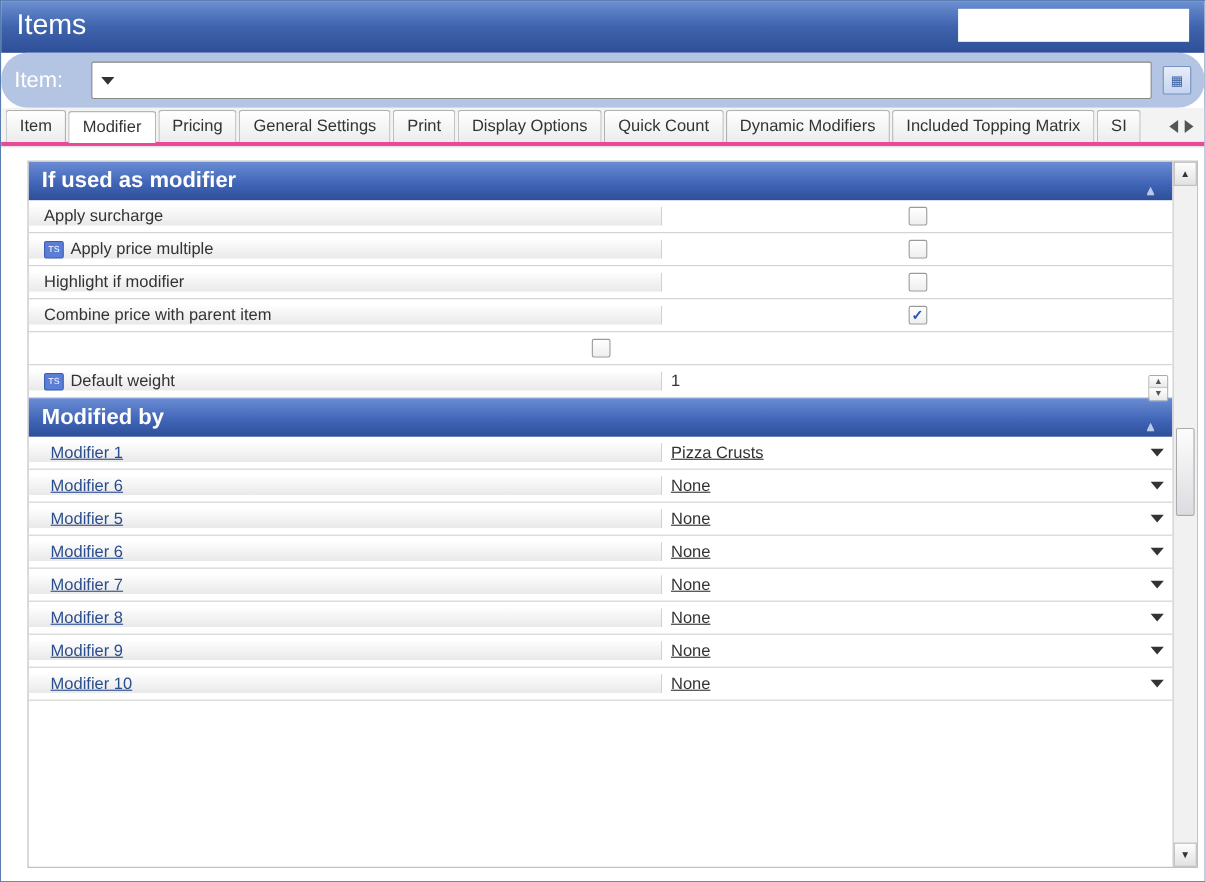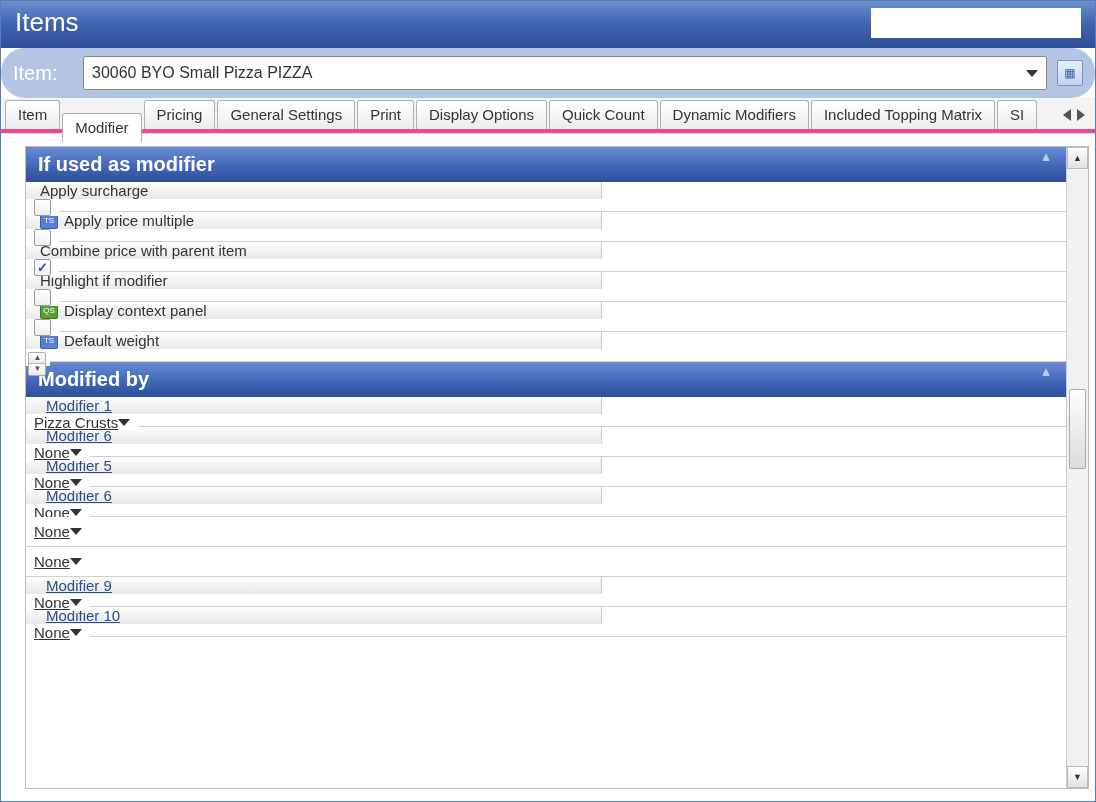--- a/index.html
+++ b/index.html
@@ -79,21 +79,21 @@
     border-radius: 3px 3px 0 0;
     padding: 5px 12px 6px 12px;
     font-size: 15px;
     color: #333;
     cursor: pointer;
     white-space: nowrap;
   }
   .tab.active {
     background: #fff;
     font-weight: 400;
-    position: relative; top: 13px;
+    position: relative; top: 1px;
   }
   .tab-scroll {
     margin-left: auto;
     display: flex; align-items: center; gap: 6px;
     padding: 4px 6px 8px 6px;
   }
   .arrow {
     width: 0; height: 0;
     cursor: pointer;
   }
@@ -113,35 +113,34 @@
     display: flex;
   }
   .scroll-pane {
     flex: 1; overflow: hidden;
   }
   .section-header {
     background: linear-gradient(to bottom, #6a8cd4 0%, #3f63b5 60%, #2e4f98 100%);
     color: #fff;
     font-size: 20px; font-weight: bold;
     padding: 6px 12px;
-    display: flex; align-items: flex-start; justify-content: space-between;
+    display: flex; align-items: flex-end; justify-content: space-between;
   }
   .chev-up {
     width: 16px; color: #4a629a; text-align:center;
     display:flex; flex-direction: column; line-height:6px; gap:1px;
   }
   .chev-up::before { content:"▴"; font-size:12px; color:#b9c9ea;}
   .chev-up::after  { content:"▴"; font-size:12px; color:#b9c9ea; margin-top:-6px;}
   .row {
     display: flex;
     border-bottom: 1px solid #d0d0d0;
     height: 30px;
-    align-items: flex-start;
+    align-items: center;
     font-size: 15px;
-    flex-direction: column;
   }
   .row .cell-label {
     width: 576px;
     background: linear-gradient(to bottom, #fdfdfd, #e9e9ea);
     border-right: 1px solid #ccc;
     display: flex; align-items: center;
     padding-left: 14px;
     gap: 6px;
   }
   .row .cell-label.link {
@@ -211,21 +210,20 @@
 <div class="window">
 
   <div class="titlebar">
     <span>Items</span>
     <div class="titlebar-search"></div>
   </div>
 
   <div class="itembar">
     <div class="itembar-label">Item:</div>
     <div class="item-select">
-      <span class="item-select-text">30060 BYO Small Pizza PIZZA</span>
       <span class="dropdown-caret"></span>
     </div>
     <div class="itembar-cal">▦</div>
   </div>
 
   <div class="tabbar">
 
     <div id="tabs-mount" style="display:contents"><div class="tab">Item</div><div class="tab active">Modifier</div><div class="tab">Pricing</div><div class="tab">General Settings</div><div class="tab">Print</div><div class="tab">Display Options</div><div class="tab">Quick Count</div><div class="tab">Dynamic Modifiers</div><div class="tab">Included Topping Matrix</div><div class="tab">SI</div></div>
     <div class="tab-scroll">
       <div class="arrow left"></div>
@@ -254,39 +252,35 @@
               <div class="cell-label">
                 <span class="small-icon ts">TS</span>
                 <span>Apply price multiple</span>
               </div>
               <div class="cell-value">
                 <div class="checkbox"></div>
               </div>
             </div>
             <div class="row">
               <div class="cell-label">
+                <span>Highlight if modifier</span>
+              </div>
+              <div class="cell-value">
+                <div class="checkbox"></div>
+              </div>
+            </div>
+            <div class="row">
+              <div class="cell-label">
                 <span>Combine price with parent item</span>
               </div>
               <div class="cell-value">
                 <div class="checkbox">✓</div>
               </div>
             </div>
             <div class="row">
-              <div class="cell-label">
-                <span>Highlight if modifier</span>
-              </div>
-              <div class="cell-value">
-                <div class="checkbox"></div>
-              </div>
-            </div>
-            <div class="row">
-              <div class="cell-label">
-                <span class="small-icon ">QS</span>
-                <span>Display context panel</span>
-              </div>
               <div class="cell-value">
                 <div class="checkbox"></div>
               </div>
             </div>
             <div class="row">
               <div class="cell-label">
                 <span class="small-icon ts">TS</span>
                 <span>Default weight</span>
               </div>
               <div class="cell-value left">
@@ -326,26 +320,28 @@
               </div>
             </div>
             <div class="row dd-row">
               <div class="cell-label link">Modifier 6</div>
               <div class="cell-value left">
                 <span>None</span>
                 <span class="dd-caret" style="margin-left: auto;"></span>
               </div>
             </div>
             <div class="row dd-row">
-              <div class="cell-value left">
-                <span>None</span>
-                <span class="dd-caret" style="margin-left: auto;"></span>
-              </div>
-            </div>
-            <div class="row dd-row">
+              <div class="cell-label link">Modifier 7</div>
+              <div class="cell-value left">
+                <span>None</span>
+                <span class="dd-caret" style="margin-left: auto;"></span>
+              </div>
+            </div>
+            <div class="row dd-row">
+              <div class="cell-label link">Modifier 8</div>
               <div class="cell-value left">
                 <span>None</span>
                 <span class="dd-caret" style="margin-left: auto;"></span>
               </div>
             </div>
             <div class="row dd-row">
               <div class="cell-label link">Modifier 9</div>
               <div class="cell-value left">
                 <span>None</span>
                 <span class="dd-caret" style="margin-left: auto;"></span>

